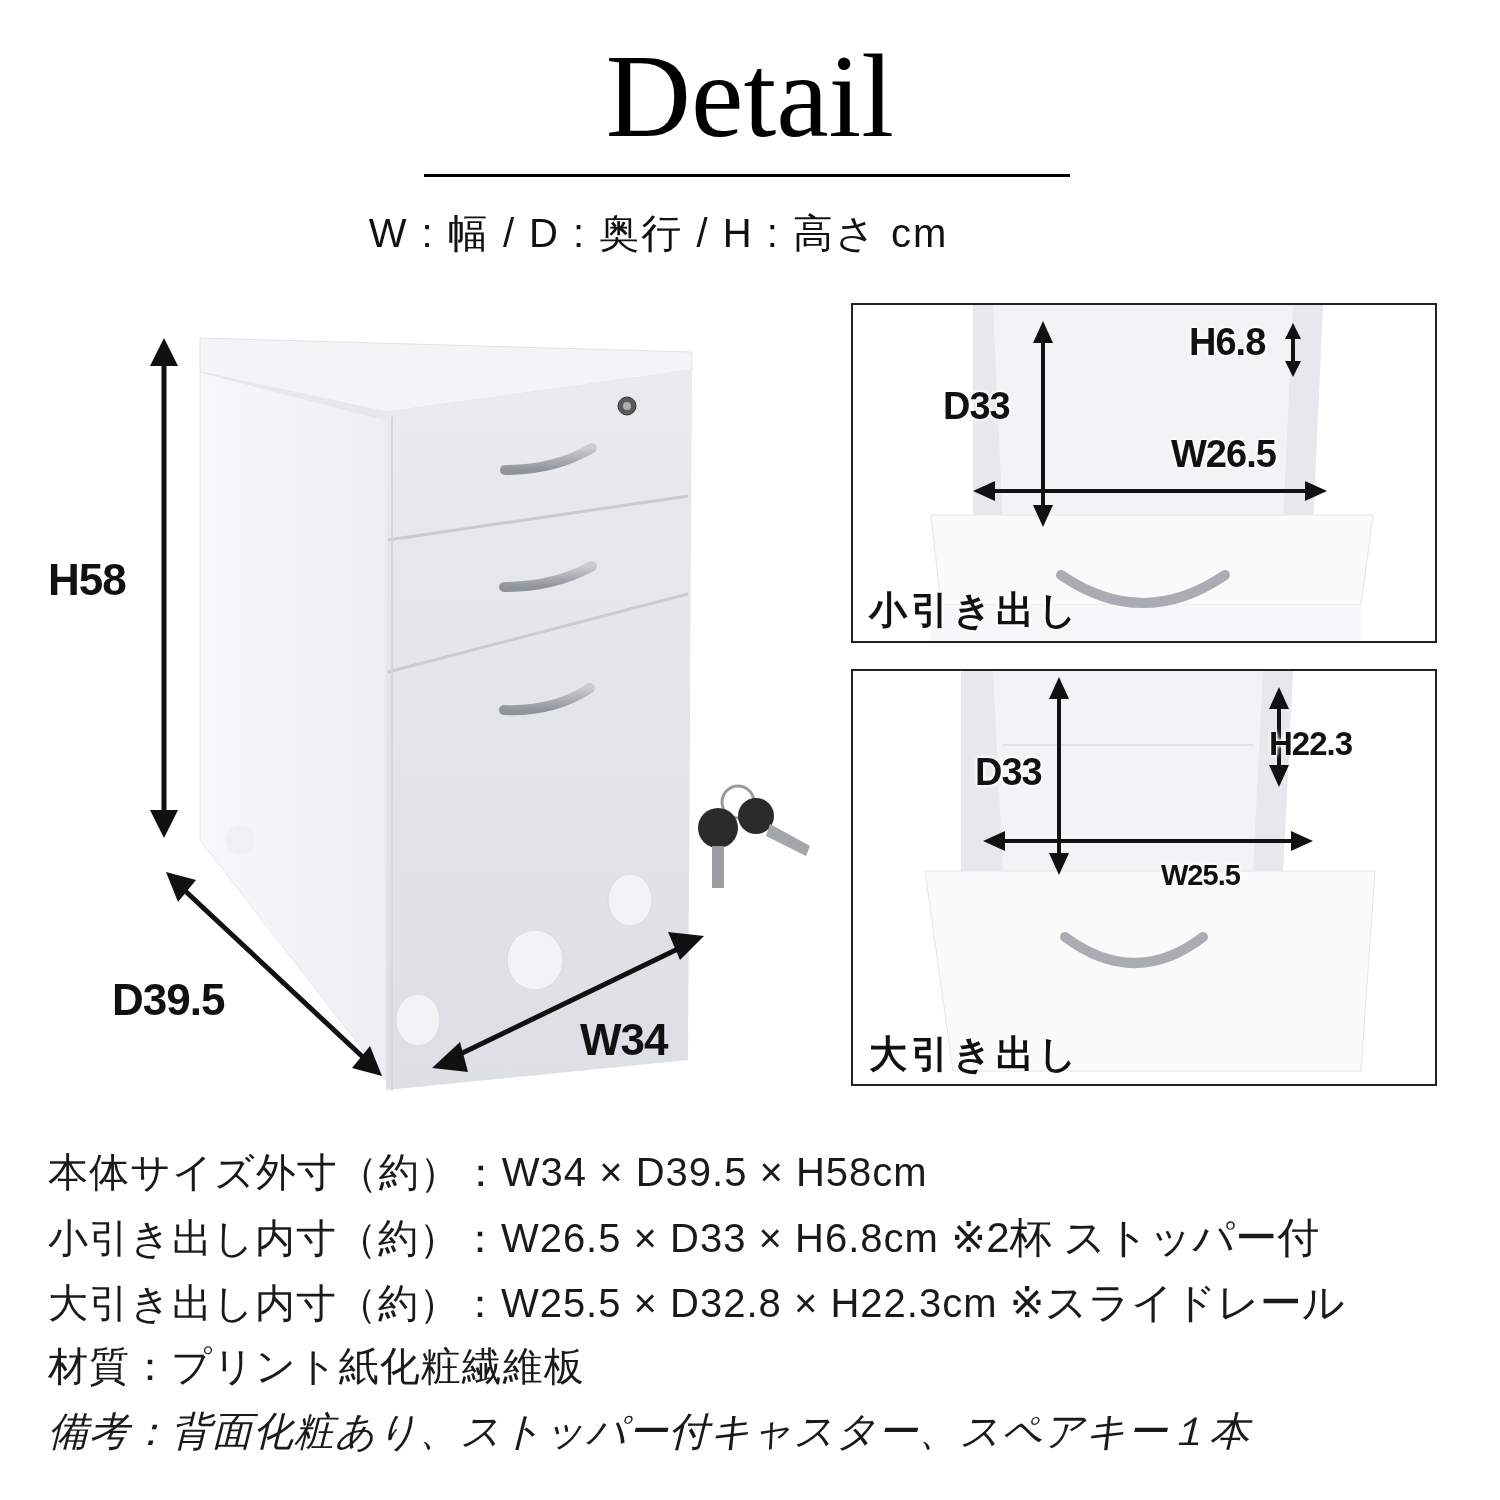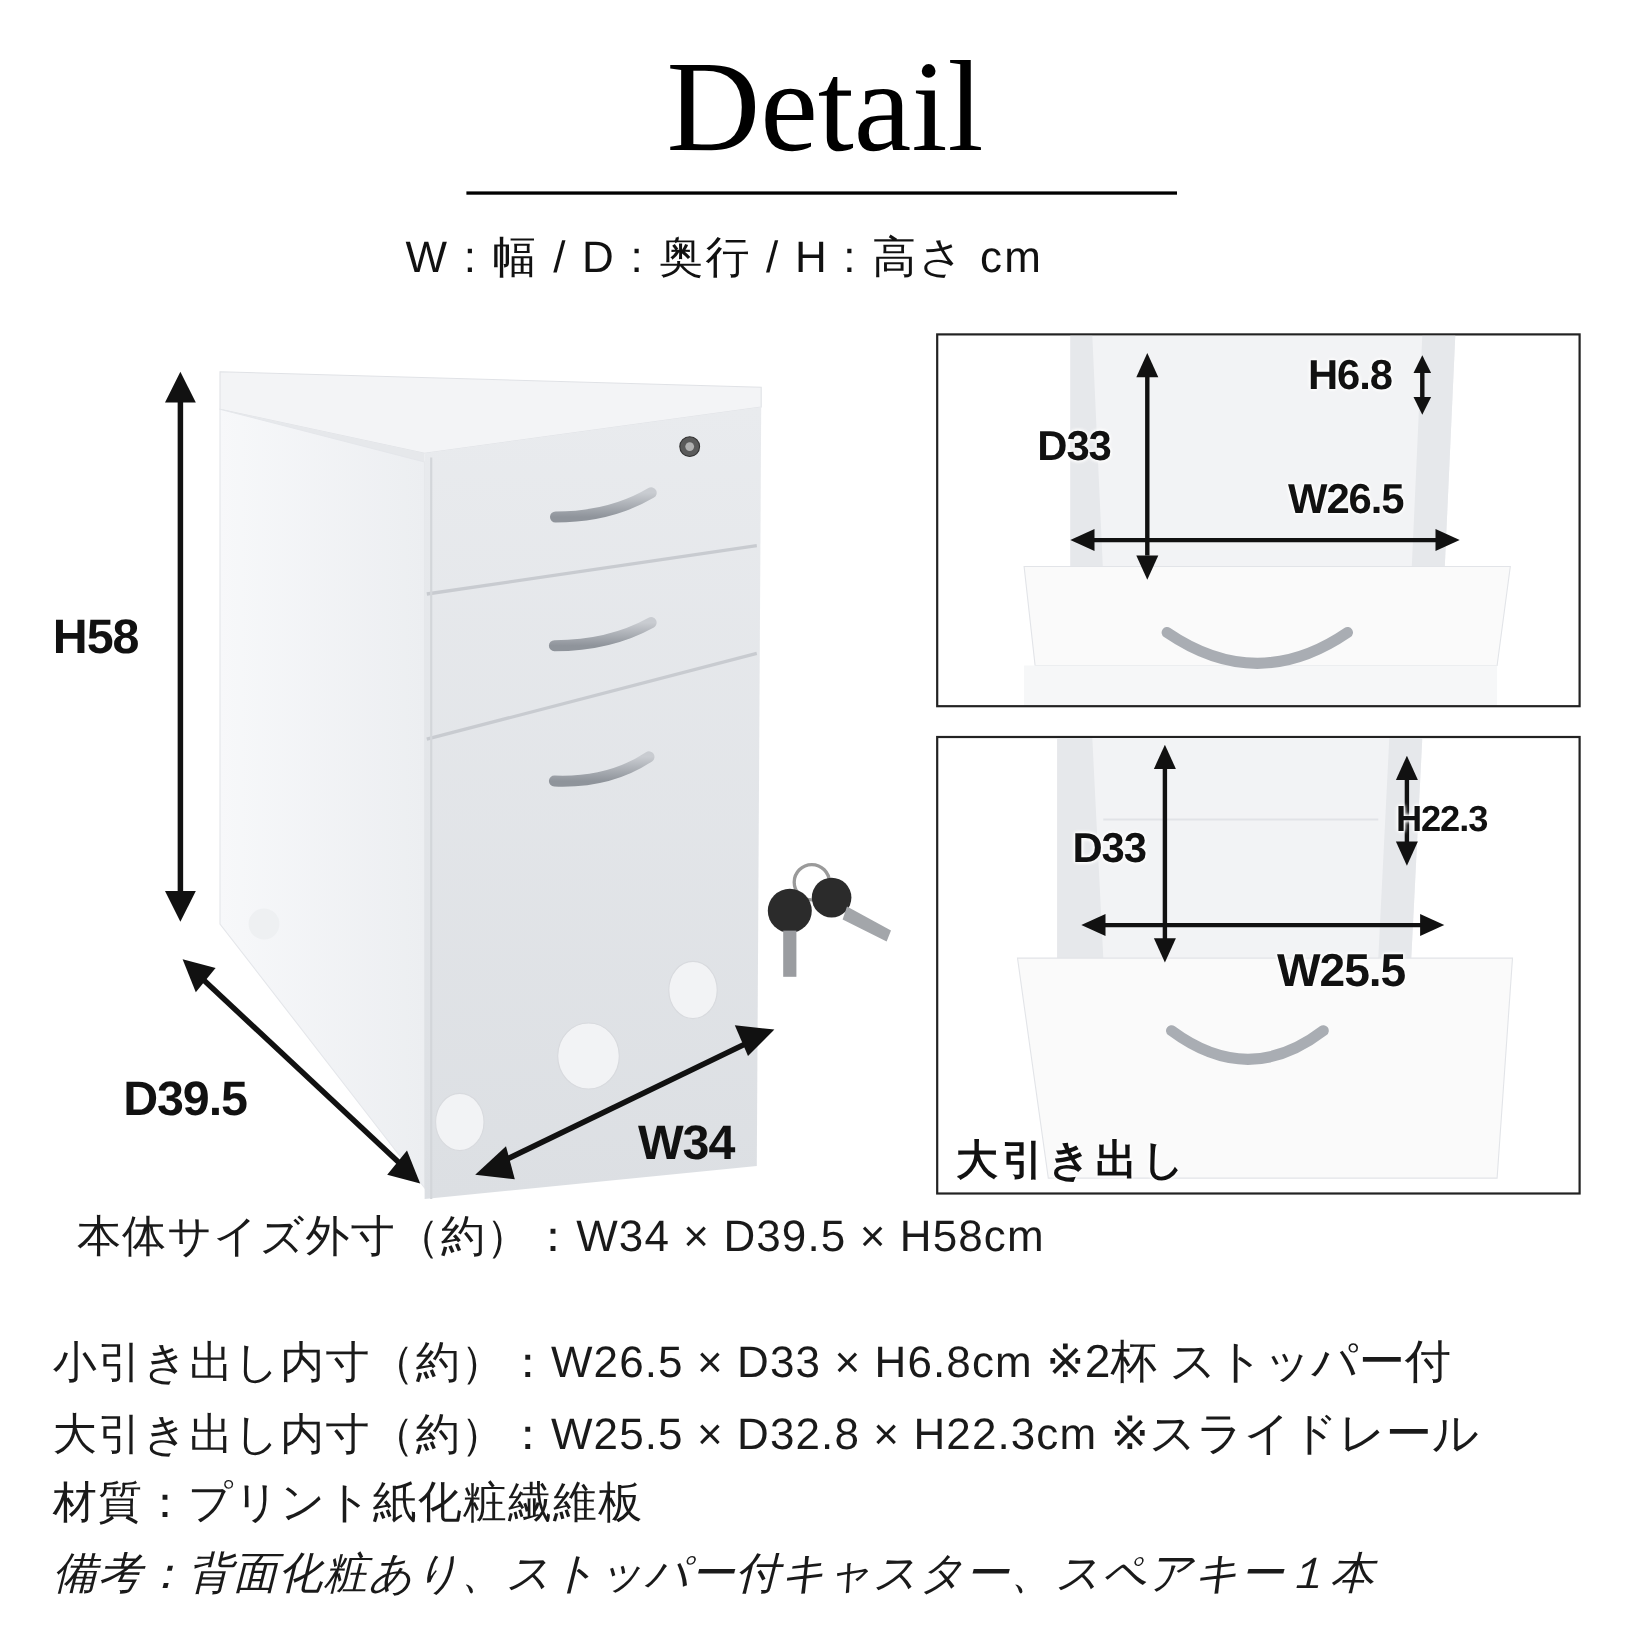--- a/index.html
+++ b/index.html
@@ -111,20 +111,21 @@
     <polygon points="120,186 142,176 142,196" fill="#111"></polygon>
     <polygon points="474,186 452,176 452,196" fill="#111"></polygon>
 
     <line x1="440" y1="30" x2="440" y2="58" stroke="#111" stroke-width="4"></line>
     <polygon points="440,18 432,34 448,34" fill="#111"></polygon>
     <polygon points="440,72 432,56 448,56" fill="#111"></polygon>
   </svg>
   <div class="abs dim-label halo" style="left:90px; top:82px; font-size:38px;">D33</div>
   <div class="abs dim-label halo" style="left:336px; top:18px; font-size:38px;">H6.8</div>
   <div class="abs dim-label halo" style="left:318px; top:130px; font-size:38px;">W26.5</div>
+  <div class="abs panel-caption" style="left:16px; top:280px;">小引き出し</div>
 </div>
 
 <div class="abs panel" style="left:851px; top:669px; width:582px; height:413px;">
   <svg width="582" height="413" viewBox="0 0 582 413">
     <polygon points="108,0 440,0 430,200 108,200" fill="#f2f3f5"></polygon>
     <polygon points="108,0 140,0 150,200 108,200" fill="#e6e8eb"></polygon>
     <polygon points="410,0 440,0 430,200 400,200" fill="#e6e8eb"></polygon>
     <line x1="150" y1="74" x2="400" y2="74" stroke="#e1e3e7" stroke-width="2"></line>
     <polygon points="72,200 522,200 508,400 100,400" fill="#fafafa" stroke="#e2e4e8"></polygon>
     <path d="M212 266 Q282 318 350 266" stroke="#a9adb3" stroke-width="10" fill="none" stroke-linecap="round"></path>
@@ -136,25 +137,25 @@
     <line x1="150" y1="170" x2="440" y2="170" stroke="#111" stroke-width="4"></line>
     <polygon points="130,170 152,160 152,180" fill="#111"></polygon>
     <polygon points="460,170 438,160 438,180" fill="#111"></polygon>
 
     <line x1="426" y1="30" x2="426" y2="100" stroke="#111" stroke-width="4"></line>
     <polygon points="426,16 416,38 436,38" fill="#111"></polygon>
     <polygon points="426,116 416,94 436,94" fill="#111"></polygon>
   </svg>
   <div class="abs dim-label halo" style="left:122px; top:82px; font-size:38px;">D33</div>
   <div class="abs dim-label halo" style="left:416px; top:56px; font-size:33px;">H22.3</div>
-  <div class="abs dim-label halo" style="left:308px; top:190px; font-size:42px;">W25.5</div>
+  <div class="abs dim-label halo" style="left:308px; top:190px; font-size:29px;">W25.5</div>
   <div class="abs panel-caption" style="left:16px; top:358px;">大引き出し</div>
 </div>
 
-<div class="abs spec-line" style="top:1104px;margin-left:22px;">
+<div class="abs spec-line" style="top:1152px;">
   <span>本体サイズ外寸（約）</span><span>：W34 × D39.5 × H58cm</span>
 </div>
 <div class="abs spec-line" style="top:1217px;">
   <span>小引き出し内寸（約）</span><span>：W26.5 × D33 × H6.8cm</span>
   <span class="spec-note">※2杯 ストッパー付</span>
 </div>
 <div class="abs spec-line" style="top:1282px;">
   <span>大引き出し内寸（約）</span><span>：W25.5 × D32.8 × H22.3cm</span>
   <span class="spec-note">※スライドレール</span>
 </div>

